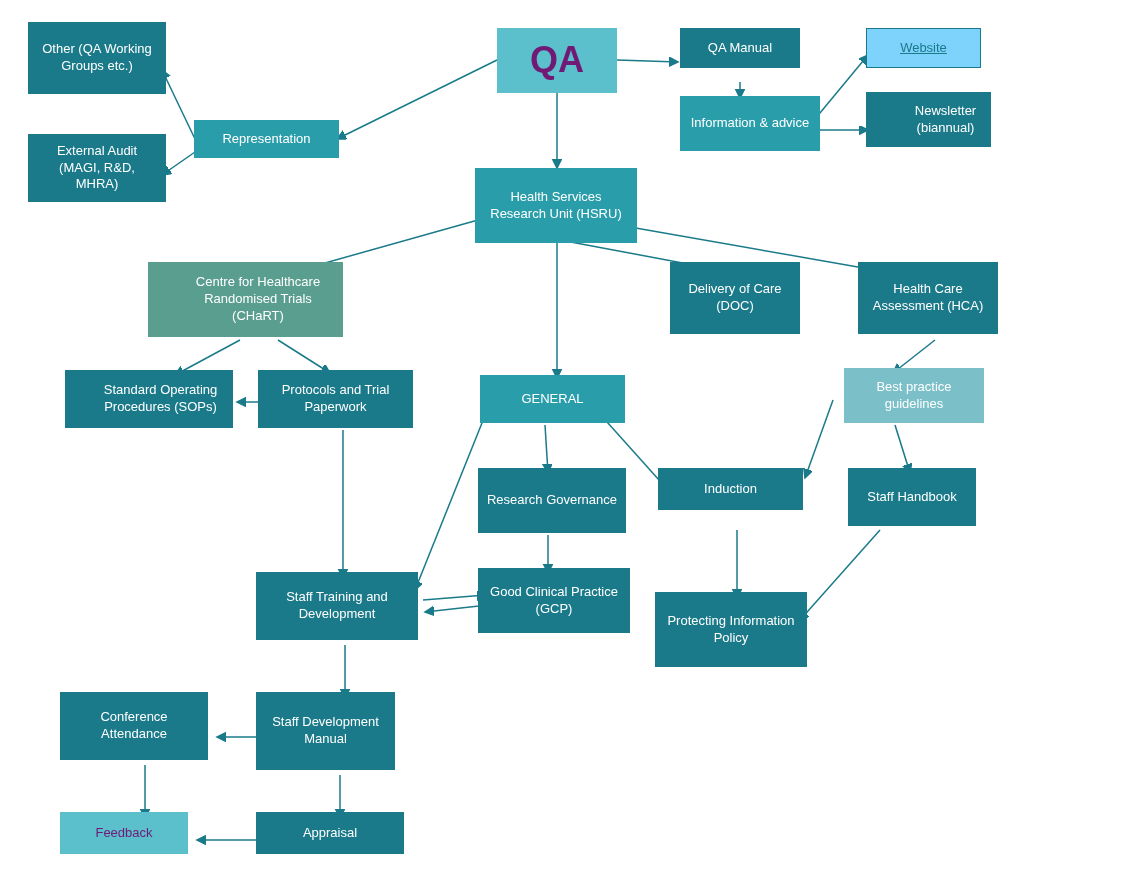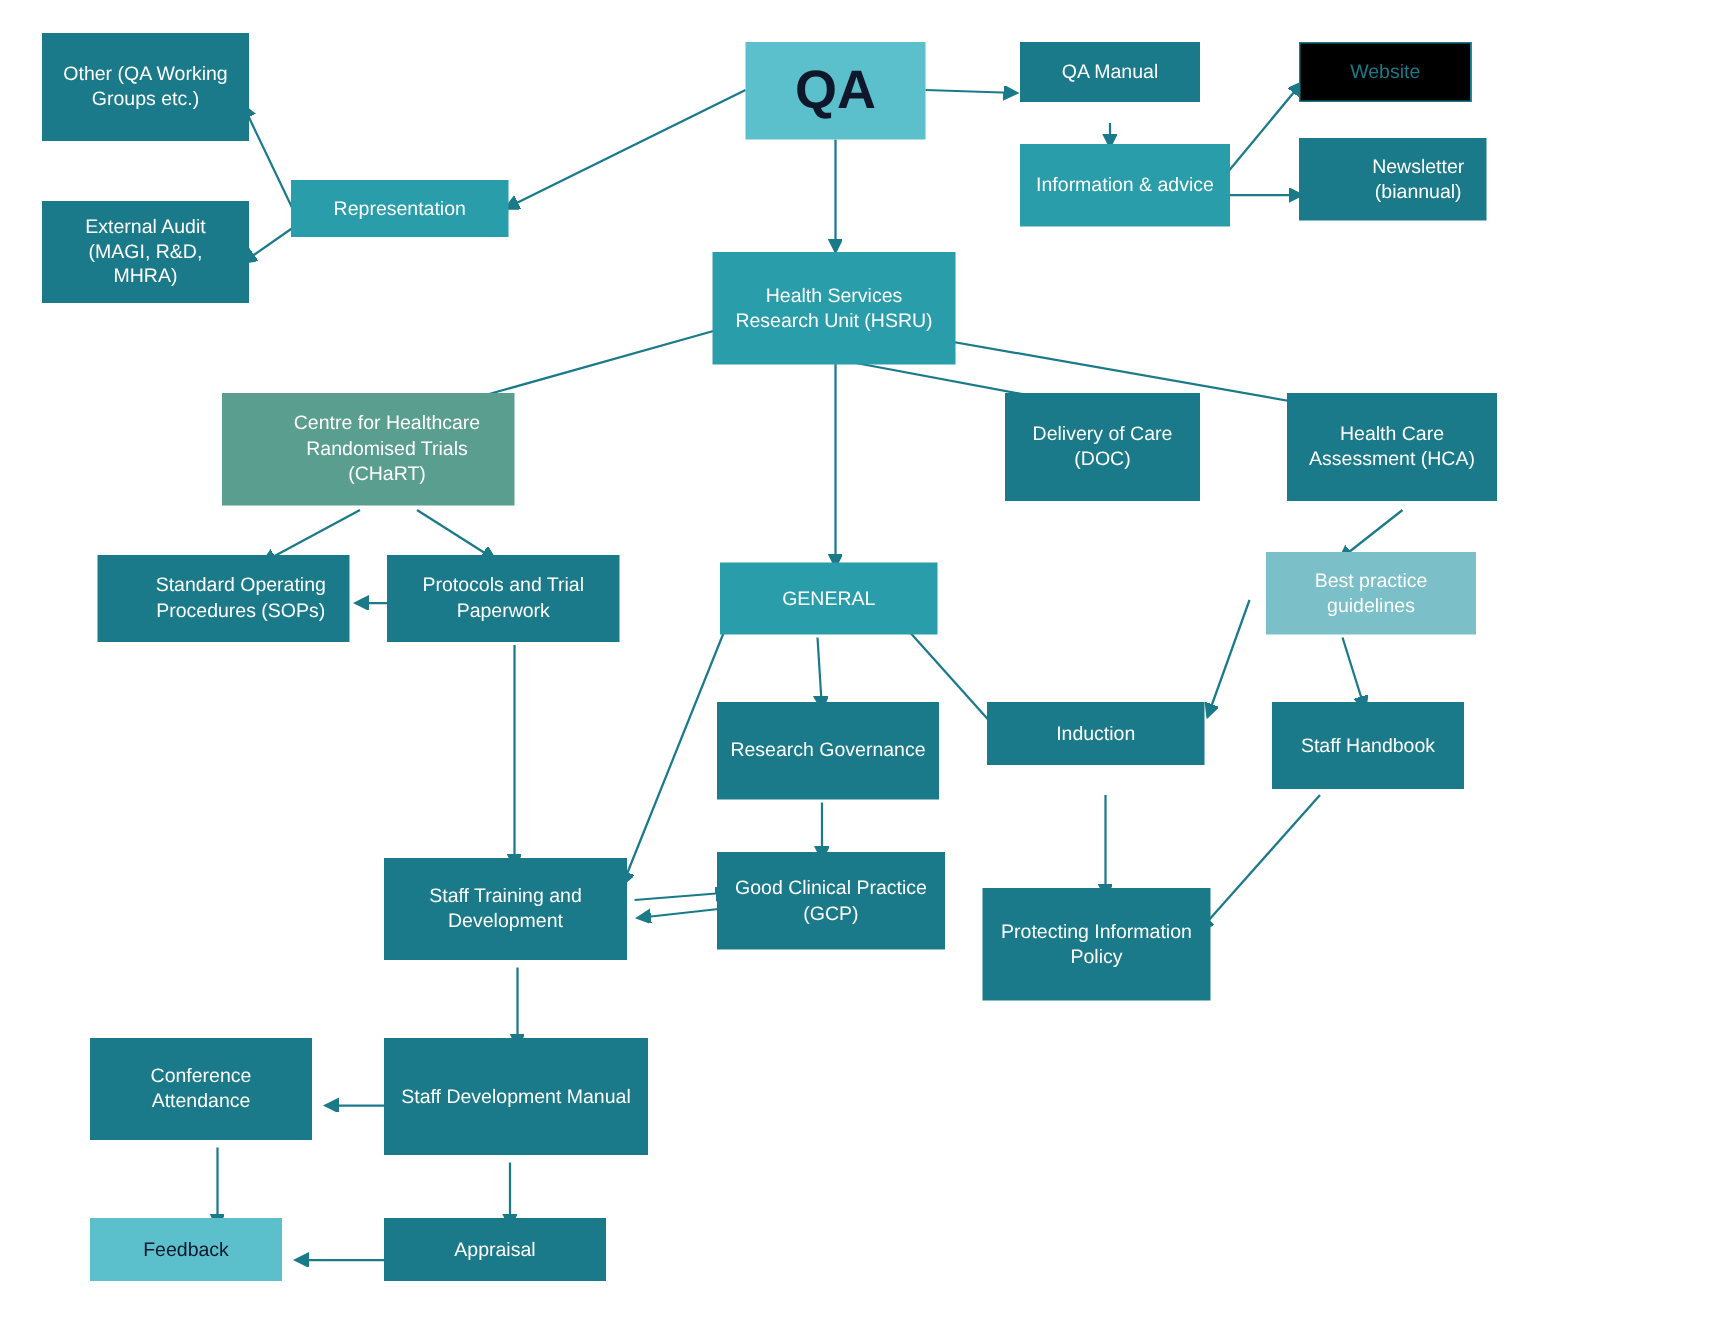--- a/index.html
+++ b/index.html
@@ -32,36 +32,37 @@
     .node-dark-teal {
       background: #1a7a8a;
       color: #fff;
     }
     .node-mid-teal {
       background: #2a9daa;
       color: #fff;
     }
     .node-light-teal {
       background: #5bbfcc;
-      color: #0f172a;
+      color: #701a75;
     }
     .node-muted-teal {
       background: #7bbfc8;
       color: #fff;
       margin-left: 24px;
     }
     .node-green-teal {
       background: #5a9e8f;
       color: #fff;
       padding-left: 33px;
     }
     .node-outline {
-      background: #000000;
+      background: #7dd3fc;
       color: #1a7a8a;
       border: 1.5px solid #1a7a8a;
+      text-decoration: underline;
     }
     svg.arrows {
       position: absolute;
       top: 0; left: 0;
       width: 1139px;
       height: 887px;
       pointer-events: none;
     }
     svg.arrows line, svg.arrows path, svg.arrows polyline {
       stroke: #1a7a8a;
@@ -217,21 +218,21 @@
   <div class="node node-dark-teal" style="left:478px;top:568px;width:152px;height:65px;">Good Clinical
 Practice (GCP)</div>
 
   <div class="node node-dark-teal" style="left:655px;top:592px;width:152px;height:75px;">Protecting
 Information
 Policy</div>
 
   <div class="node node-dark-teal" style="left:60px;top:692px;width:148px;height:68px;">Conference
 Attendance</div>
 
-  <div class="node node-dark-teal" style="left:256px;top:692px;width:176px;height:78px;">Staff
+  <div class="node node-dark-teal" style="left:256px;top:692px;width:139px;height:78px;">Staff
 Development
 Manual</div>
 
   <div class="node node-light-teal" style="left:60px;top:812px;width:128px;height:42px;">Feedback</div>
 
   <div class="node node-dark-teal" style="left:256px;top:812px;width:148px;height:42px;">Appraisal</div>
 
 </div>
 
 </body></html>

